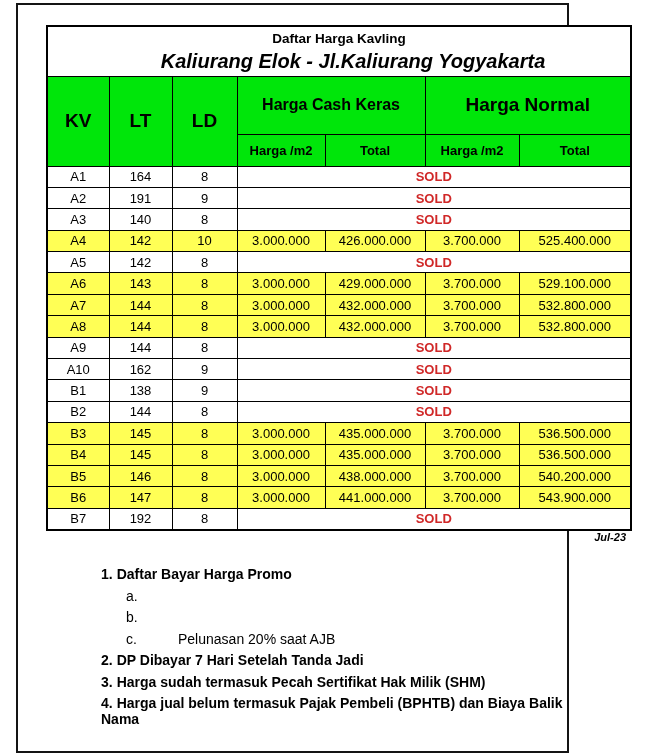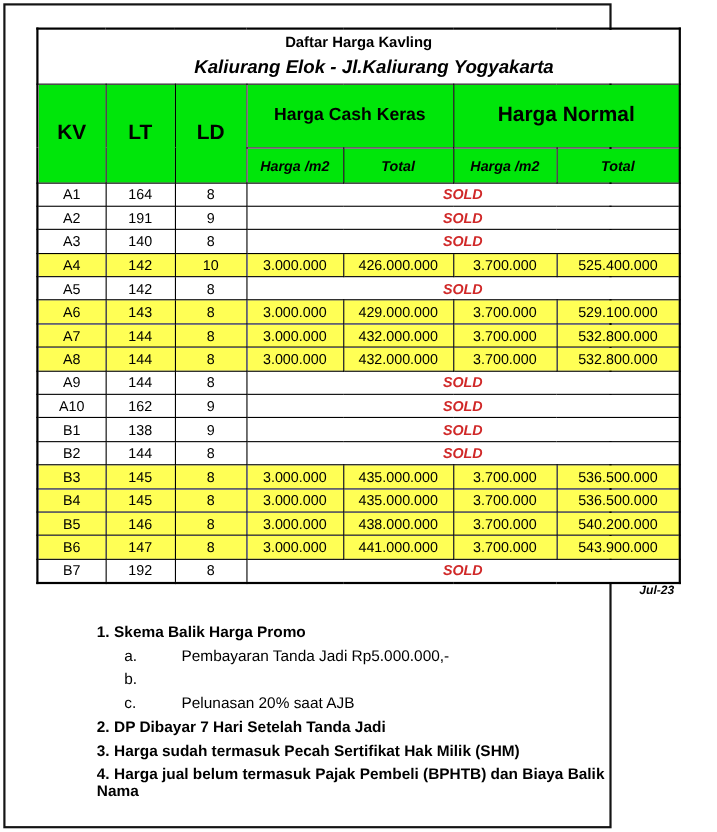--- a/index.html
+++ b/index.html
@@ -7,21 +7,21 @@
   body {
     width: 652px; height: 756px;
     background: #ffffff;
     font-family: "Liberation Sans", sans-serif;
     color: #000;
     position: relative;
     overflow: hidden;
   }
   .frame {
     position: absolute;
-    left: 3px; top: 3px;
+    left: 16px; top: 3px;
     width: 553px; height: 750px;
     border: 2px solid #141414;
     background: #fff;
   }
   
   table.price-table {
     position: absolute;
     left: 28px; top: 20px;
     width: 584px;
     border-collapse: collapse;
@@ -35,45 +35,43 @@
     padding: 0;
     overflow: hidden;
     white-space: nowrap;
   }
   .title-cell {
     height: 50px;
     background: #fff;
     font-weight: bold;
   }
   .title-line1 { font-size: 13.5px; font-weight: bold; line-height: 20px; }
-  .title-line2 { font-size: 17px; font-weight: bold; font-style: italic; line-height: 24px; margin-left: 28px; }
+  .title-line2 { font-size: 20px; font-weight: bold; font-style: italic; line-height: 24px; margin-left: 28px; }
   .group-row th {
     background: var(--green, #00e60a);
     height: 58px;
     font-size: 19px;
     font-weight: bold;
   }
   .group-row th.big { font-size: 16px; }
   .sub-row th {
     background: var(--green, #00e60a);
     height: 32px;
     font-size: 13px;
     font-weight: bold;
-    font-style: italic;
   }
   tbody td {
     height: 21.4px;
     font-size: 13px;
     background: #fff;
   }
   tbody tr.hl td { background: var(--yellow, #ffff55); }
   tbody td.sold {
     color: var(--sold-red, #d02828);
     font-weight: bold;
-    font-style: italic;
   }
   
   .date-label {
     position: absolute;
     left: 28px; top: 526px;
     width: 584px;
     text-align: right;
     padding-right: 4px;
     font-size: 11px;
     font-weight: bold;
@@ -260,24 +258,23 @@
           <td>192</td>
           <td>8</td>
           <td colspan="4" class="sold">SOLD</td>
         </tr>
       </tbody>
   </table>
 
   <div class="date-label">Jul-23</div>
 
   <div class="notes" id="notes">
-      <div class="note-line"><span class="note-num">1.</span><span>Skema Balik Harga Promo</span></div>
+      <div class="note-line"><span class="note-num">1.</span><span>Daftar Bayar Harga Promo</span></div>
       <div class="sub-line">
         <span class="sub-letter">a.</span>
-        <span>Pembayaran Tanda Jadi Rp5.000.000,-</span>
       </div>
       <div class="sub-line">
         <span class="sub-letter">b.</span>
       </div>
       <div class="sub-line">
         <span class="sub-letter">c.</span>
         <span>Pelunasan 20% saat AJB</span>
       </div>
       <div class="note-line"><span class="note-num">2.</span><span>DP Dibayar 7 Hari Setelah Tanda Jadi</span></div>
       <div class="note-line"><span class="note-num">3.</span><span>Harga sudah termasuk Pecah Sertifikat Hak Milik (SHM)</span></div>

